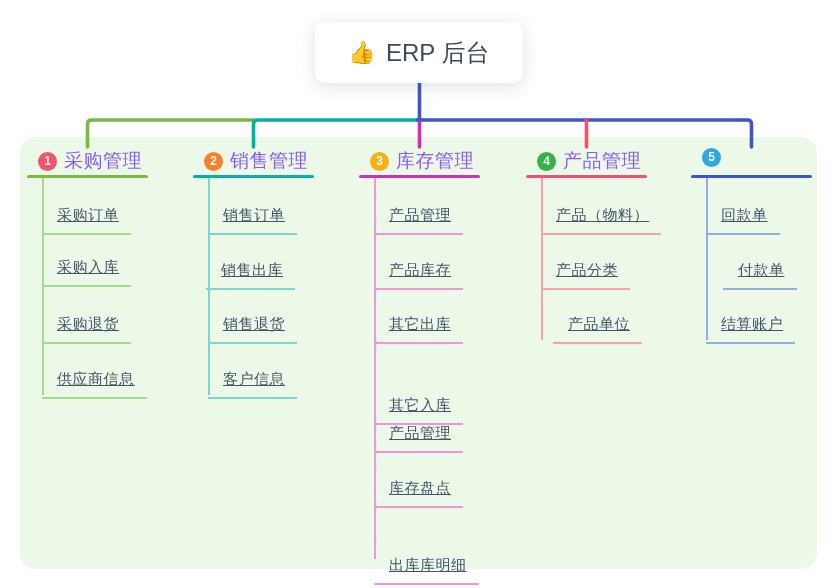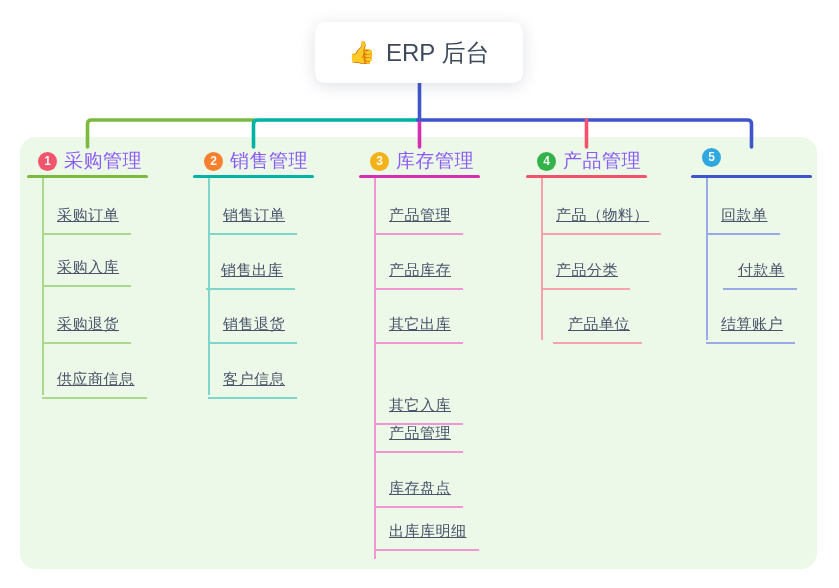--- a/index.html
+++ b/index.html
@@ -89,21 +89,21 @@
       <span class="branch-label">库存管理</span>
     </div>
     <div class="branch-underline" style="left: 359px; background: rgb(212, 47, 177);"></div>
     <div class="branch-vline" style="left: 374px; height: 380.6px; background: rgb(240, 150, 212);"></div>
     <div class="sub-item" style="left: 374px; top: 205px; border-bottom-color: rgb(240, 150, 212);">产品管理</div>
     <div class="sub-item" style="left: 374px; top: 314.2px; border-bottom-color: rgb(240, 150, 212);">其它出库</div>
     <div class="sub-item" style="left: 374px; top: 259.6px; border-bottom-color: rgb(240, 150, 212);">产品库存</div>
     <div class="sub-item" style="left: 374px; top: 368.8px; border-bottom-color: rgb(240, 150, 212); margin-top: 26px;">其它入库</div>
     <div class="sub-item" style="left: 374px; top: 423.4px; border-bottom-color: rgb(240, 150, 212);">产品管理</div>
     <div class="sub-item" style="left: 374px; top: 478px; border-bottom-color: rgb(240, 150, 212);">库存盘点</div>
-    <div class="sub-item" style="left: 374px; top: 521px; border-bottom-color: rgb(240, 150, 212);">出库库明细</div>
+    <div class="sub-item" style="left: 374px; top: 555px; border-bottom-color: rgb(240, 150, 212);">出库库明细</div>
     <div class="branch-head" style="left: 537px; top: 148px;">
       <span class="badge" style="background: rgb(51, 179, 74);">4</span>
       <span class="branch-label">产品管理</span>
     </div>
     <div class="branch-underline" style="left: 526px; background: rgb(244, 81, 108);"></div>
     <div class="branch-vline" style="left: 541px; height: 162.2px; background: rgb(249, 162, 173);"></div>
     <div class="sub-item" style="left: 541px; top: 205px; border-bottom-color: rgb(249, 162, 173);">产品（物料）</div>
     <div class="sub-item" style="left: 541px; top: 259.6px; border-bottom-color: rgb(249, 162, 173);">产品分类</div>
     <div class="sub-item" style="left: 541px; top: 314.2px; border-bottom-color: rgb(249, 162, 173); margin-left: 12px;">产品单位</div>
     <div class="branch-head" style="left: 702px; top: 148px;">

